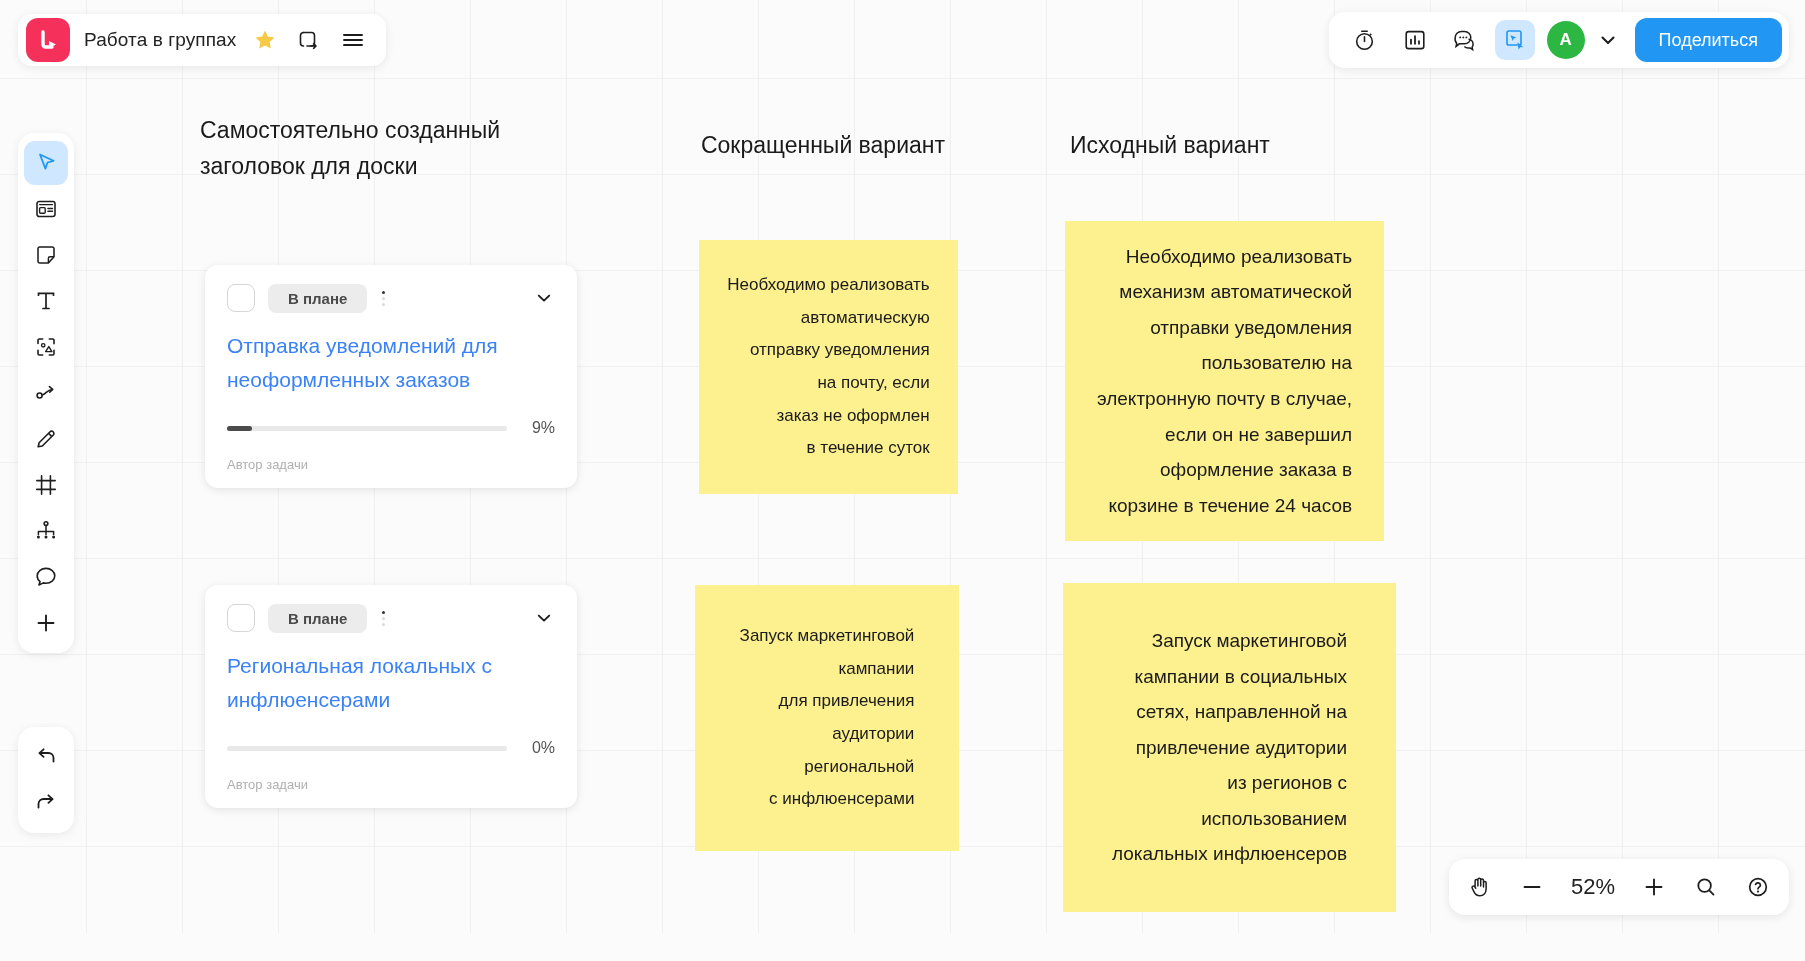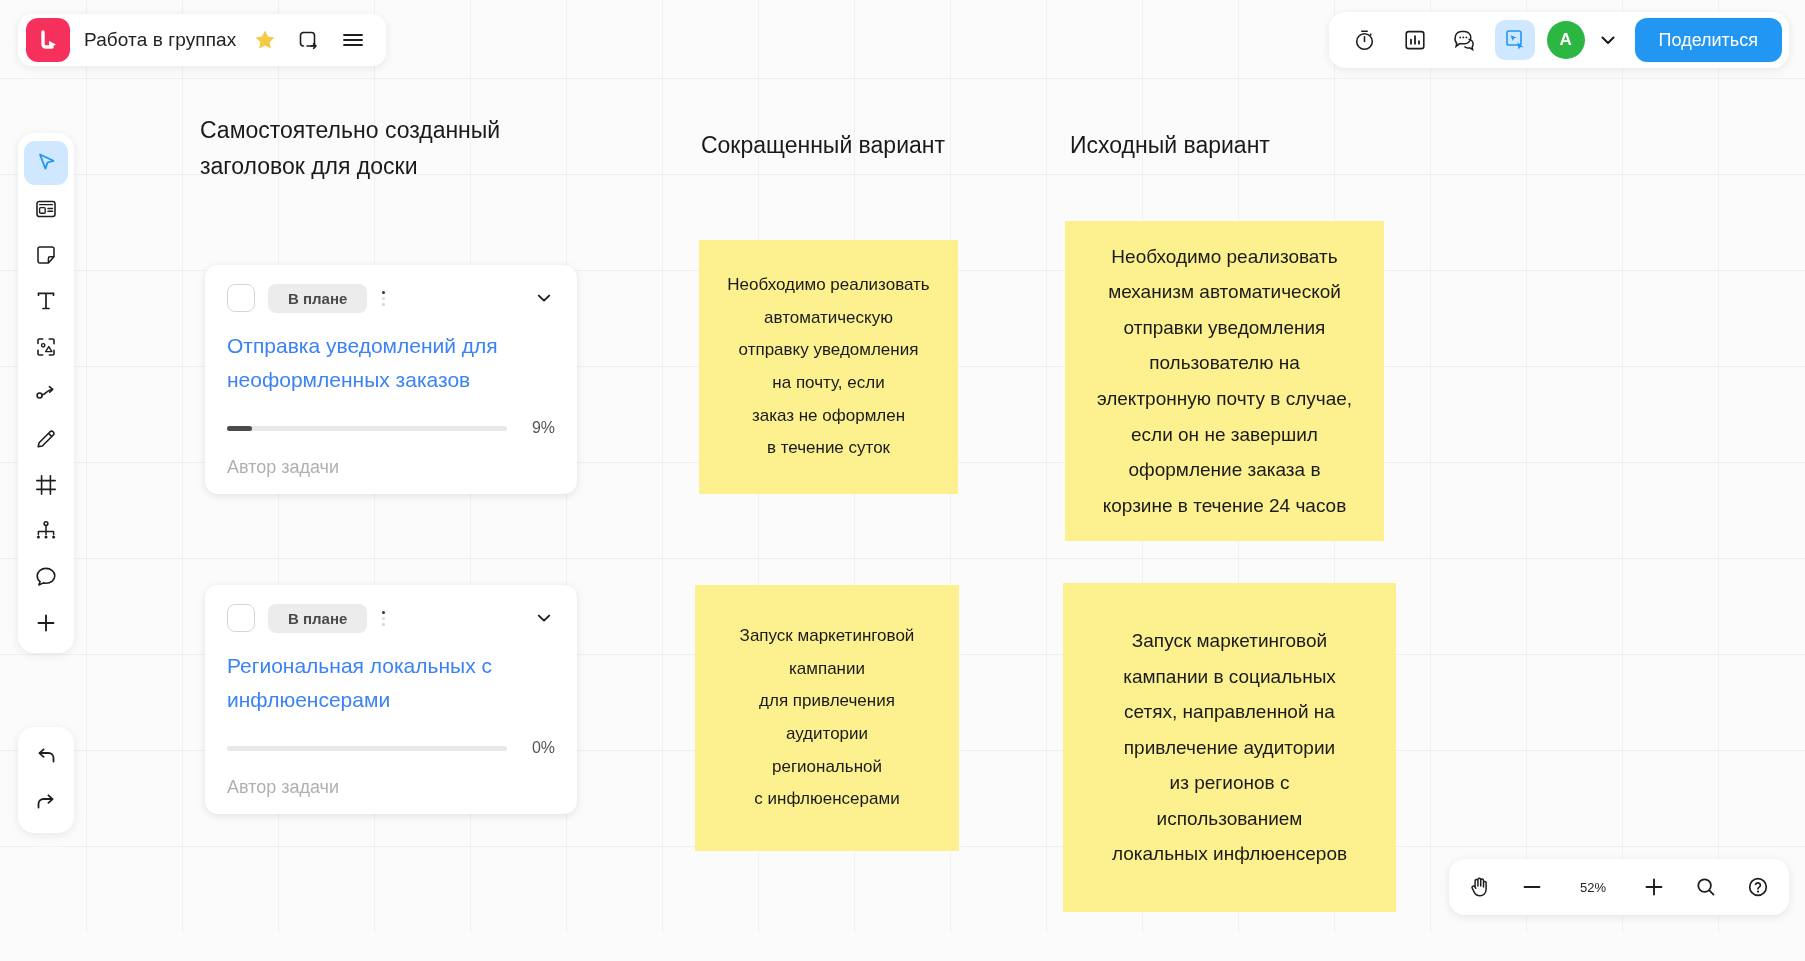--- a/index.html
+++ b/index.html
@@ -175,29 +175,29 @@
   .progress-track {
     flex: 1; height: 5px; border-radius: 3px; background: #e8e8e8;
     position: relative; cursor: pointer;
   }
   .progress-fill {
     position: absolute; left: 0; top: 0; bottom: 0;
     background: #4b4b4b; border-radius: 3px;
   }
   .progress-pct { font-size: 16px; color: #555; min-width: 34px; text-align: right; }
   .task-author {
-    margin-top: 20px; font-size: 18px; color: #b0b0b0;
+    margin-top: 20px; font-size: 13px; color: #b0b0b0;
   }
 
   
   .sticky {
     position: absolute;
     background: #fcf08f;
     color: #1b1b1b;
-    text-align: center;
+    text-align: right;
     display: flex; align-items: center; justify-content: center;
     padding: 16px;
     white-space: pre-line;
     cursor: pointer;
   }
   #note-0 { left: 699px; top: 240px; width: 259px; height: 254px; font-size: 17px; line-height: 1.92; }
   #note-1 { left: 695px; top: 585px; width: 264px; height: 266px; font-size: 17px; line-height: 1.92; }
   #note-2 { left: 1065px; top: 221px; width: 319px; height: 320px; font-size: 19px; line-height: 1.87; }
   #note-3 { left: 1063px; top: 583px; width: 333px; height: 329px; font-size: 19px; line-height: 1.87; }
 
@@ -208,21 +208,21 @@
     background: #fff; border-radius: 16px;
     box-shadow: 0 2px 10px rgba(0,0,0,0.09);
     display: flex; align-items: center;
     padding: 0 16px; gap: 22px;
   }
   .zb-btn {
     width: 30px; height: 30px;
     display: flex; align-items: center; justify-content: center;
     cursor: pointer;
   }
-  .zoom-level { font-size: 13px; color: #222; min-width: 48px; text-align: center; cursor: pointer; }
+  .zoom-level { font-size: 22px; color: #222; min-width: 48px; text-align: center; cursor: pointer; }
   svg { display: block; }
 </style>
 </head>
 <body>
 
 <div id="board">
 
   <div class="header-pill">
     <div class="logo">
       <svg width="26" height="26" viewBox="0 0 26 26">

